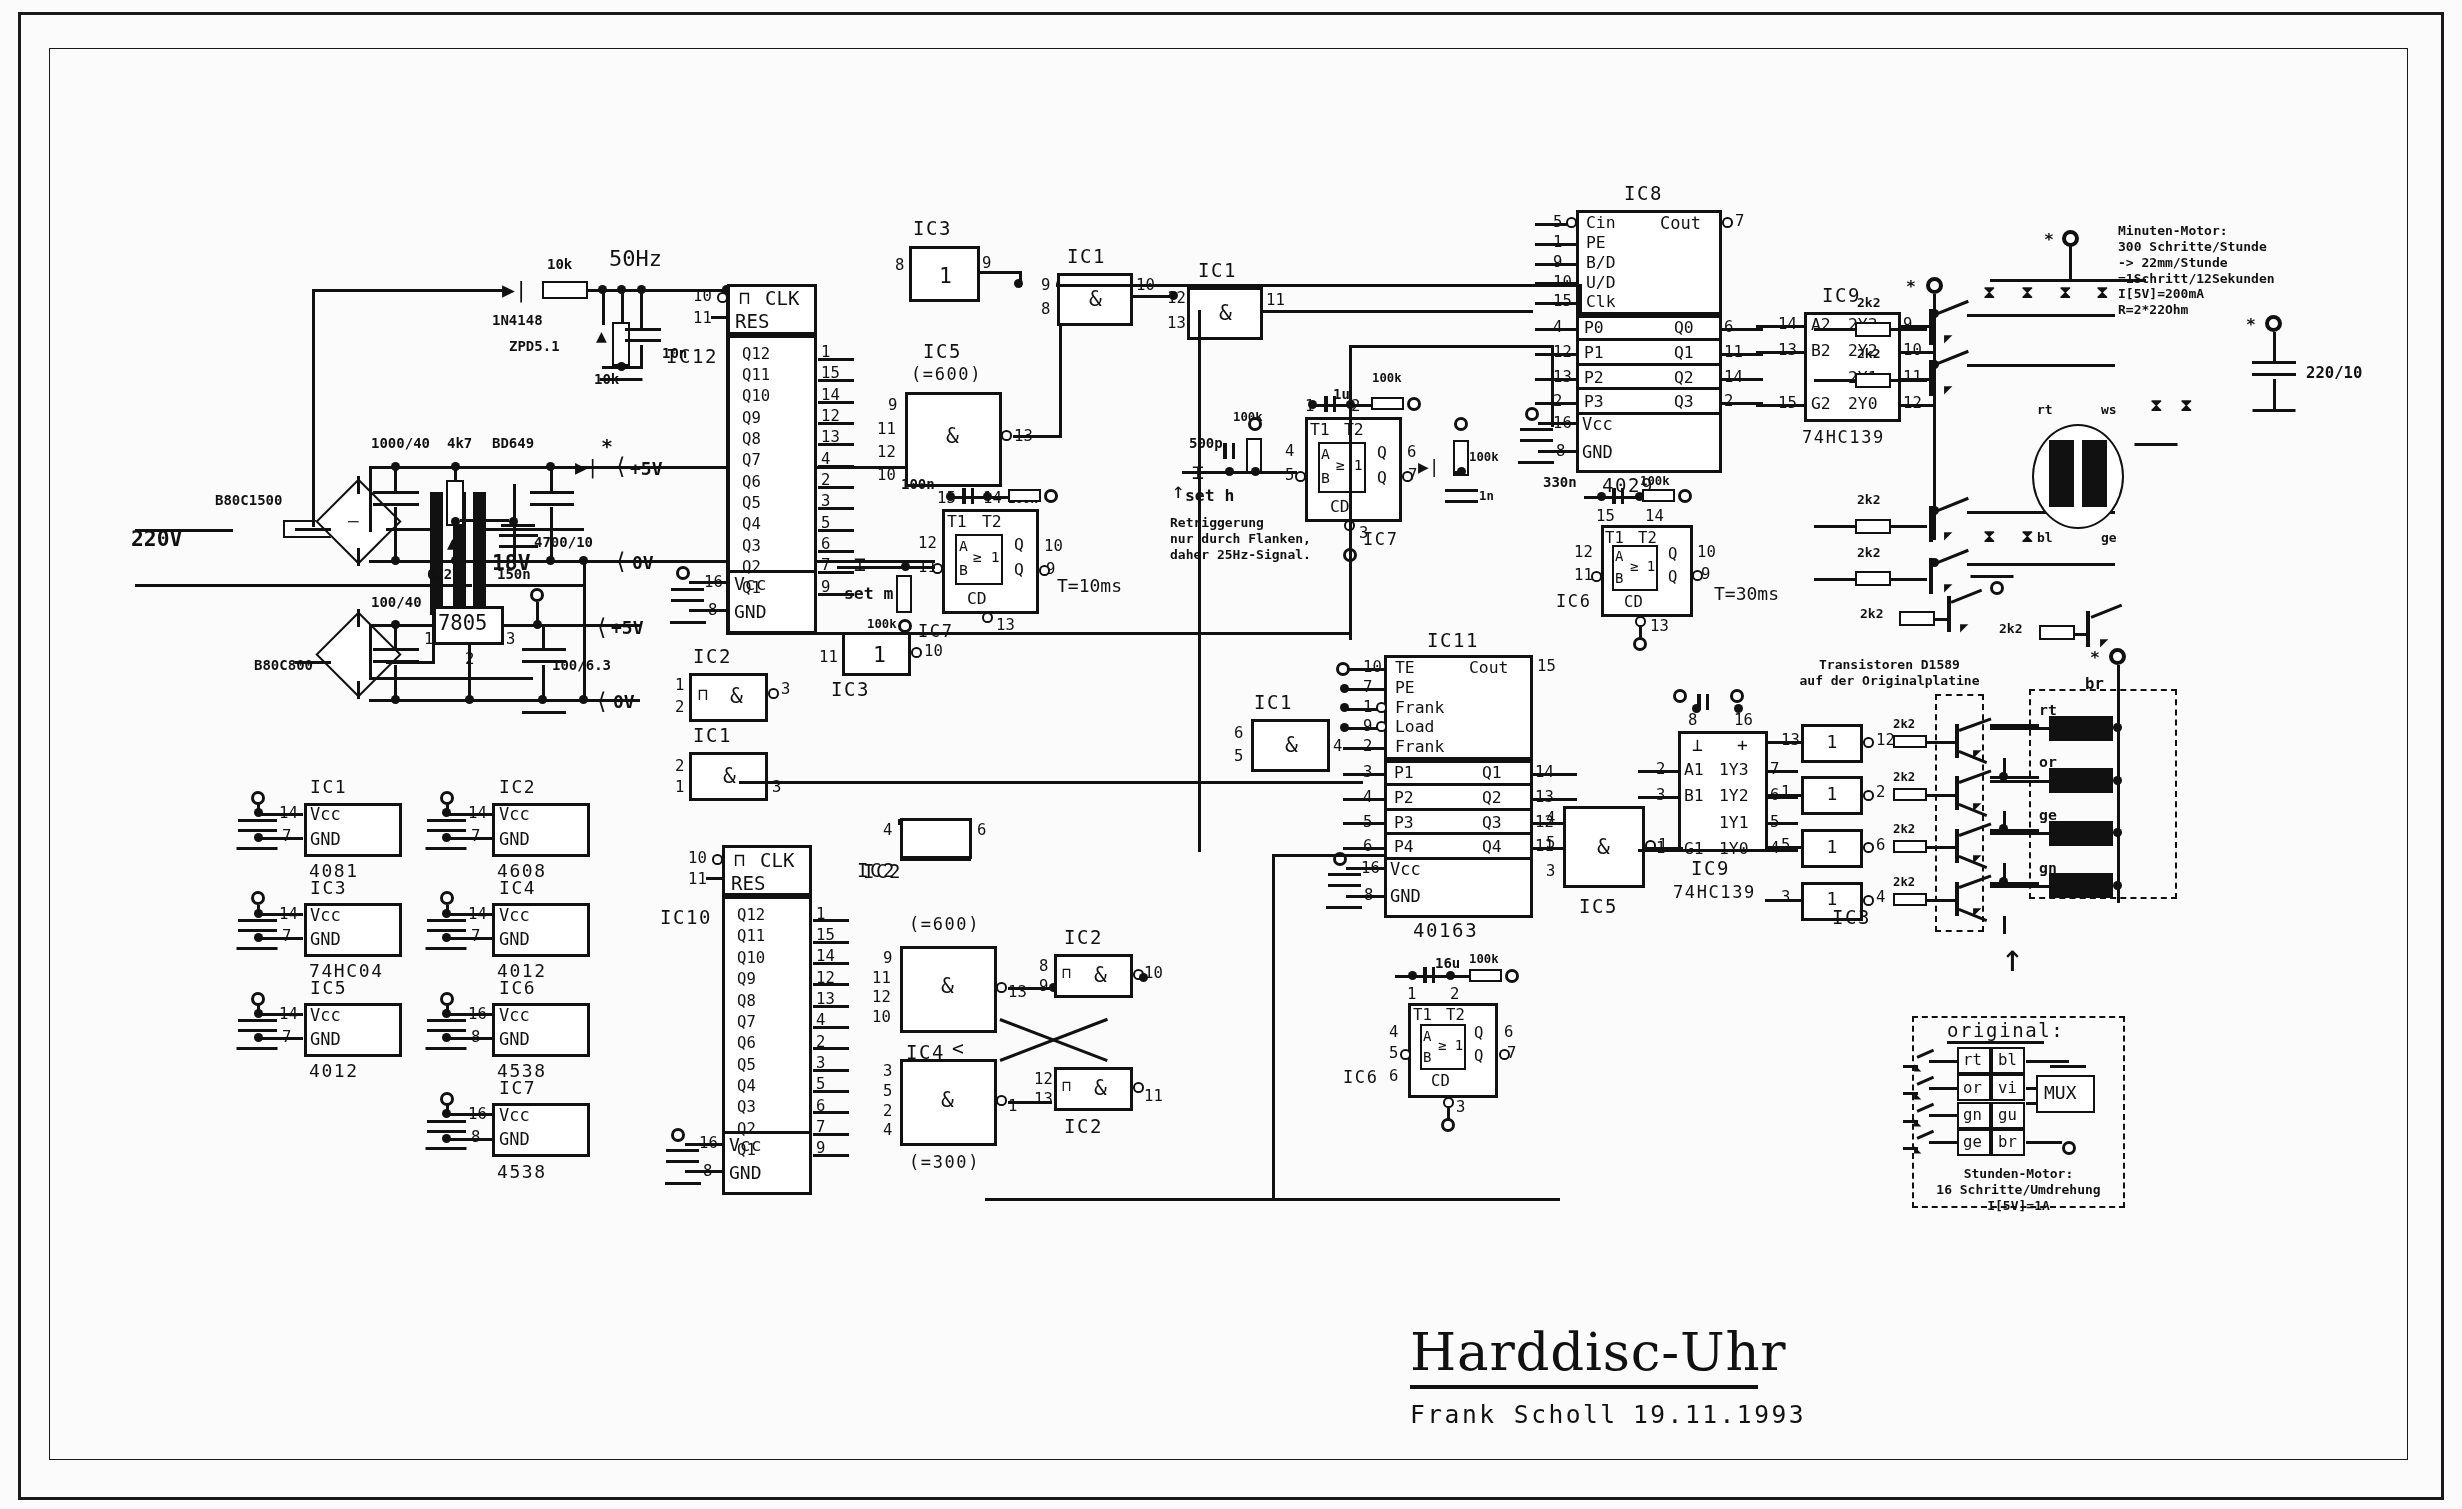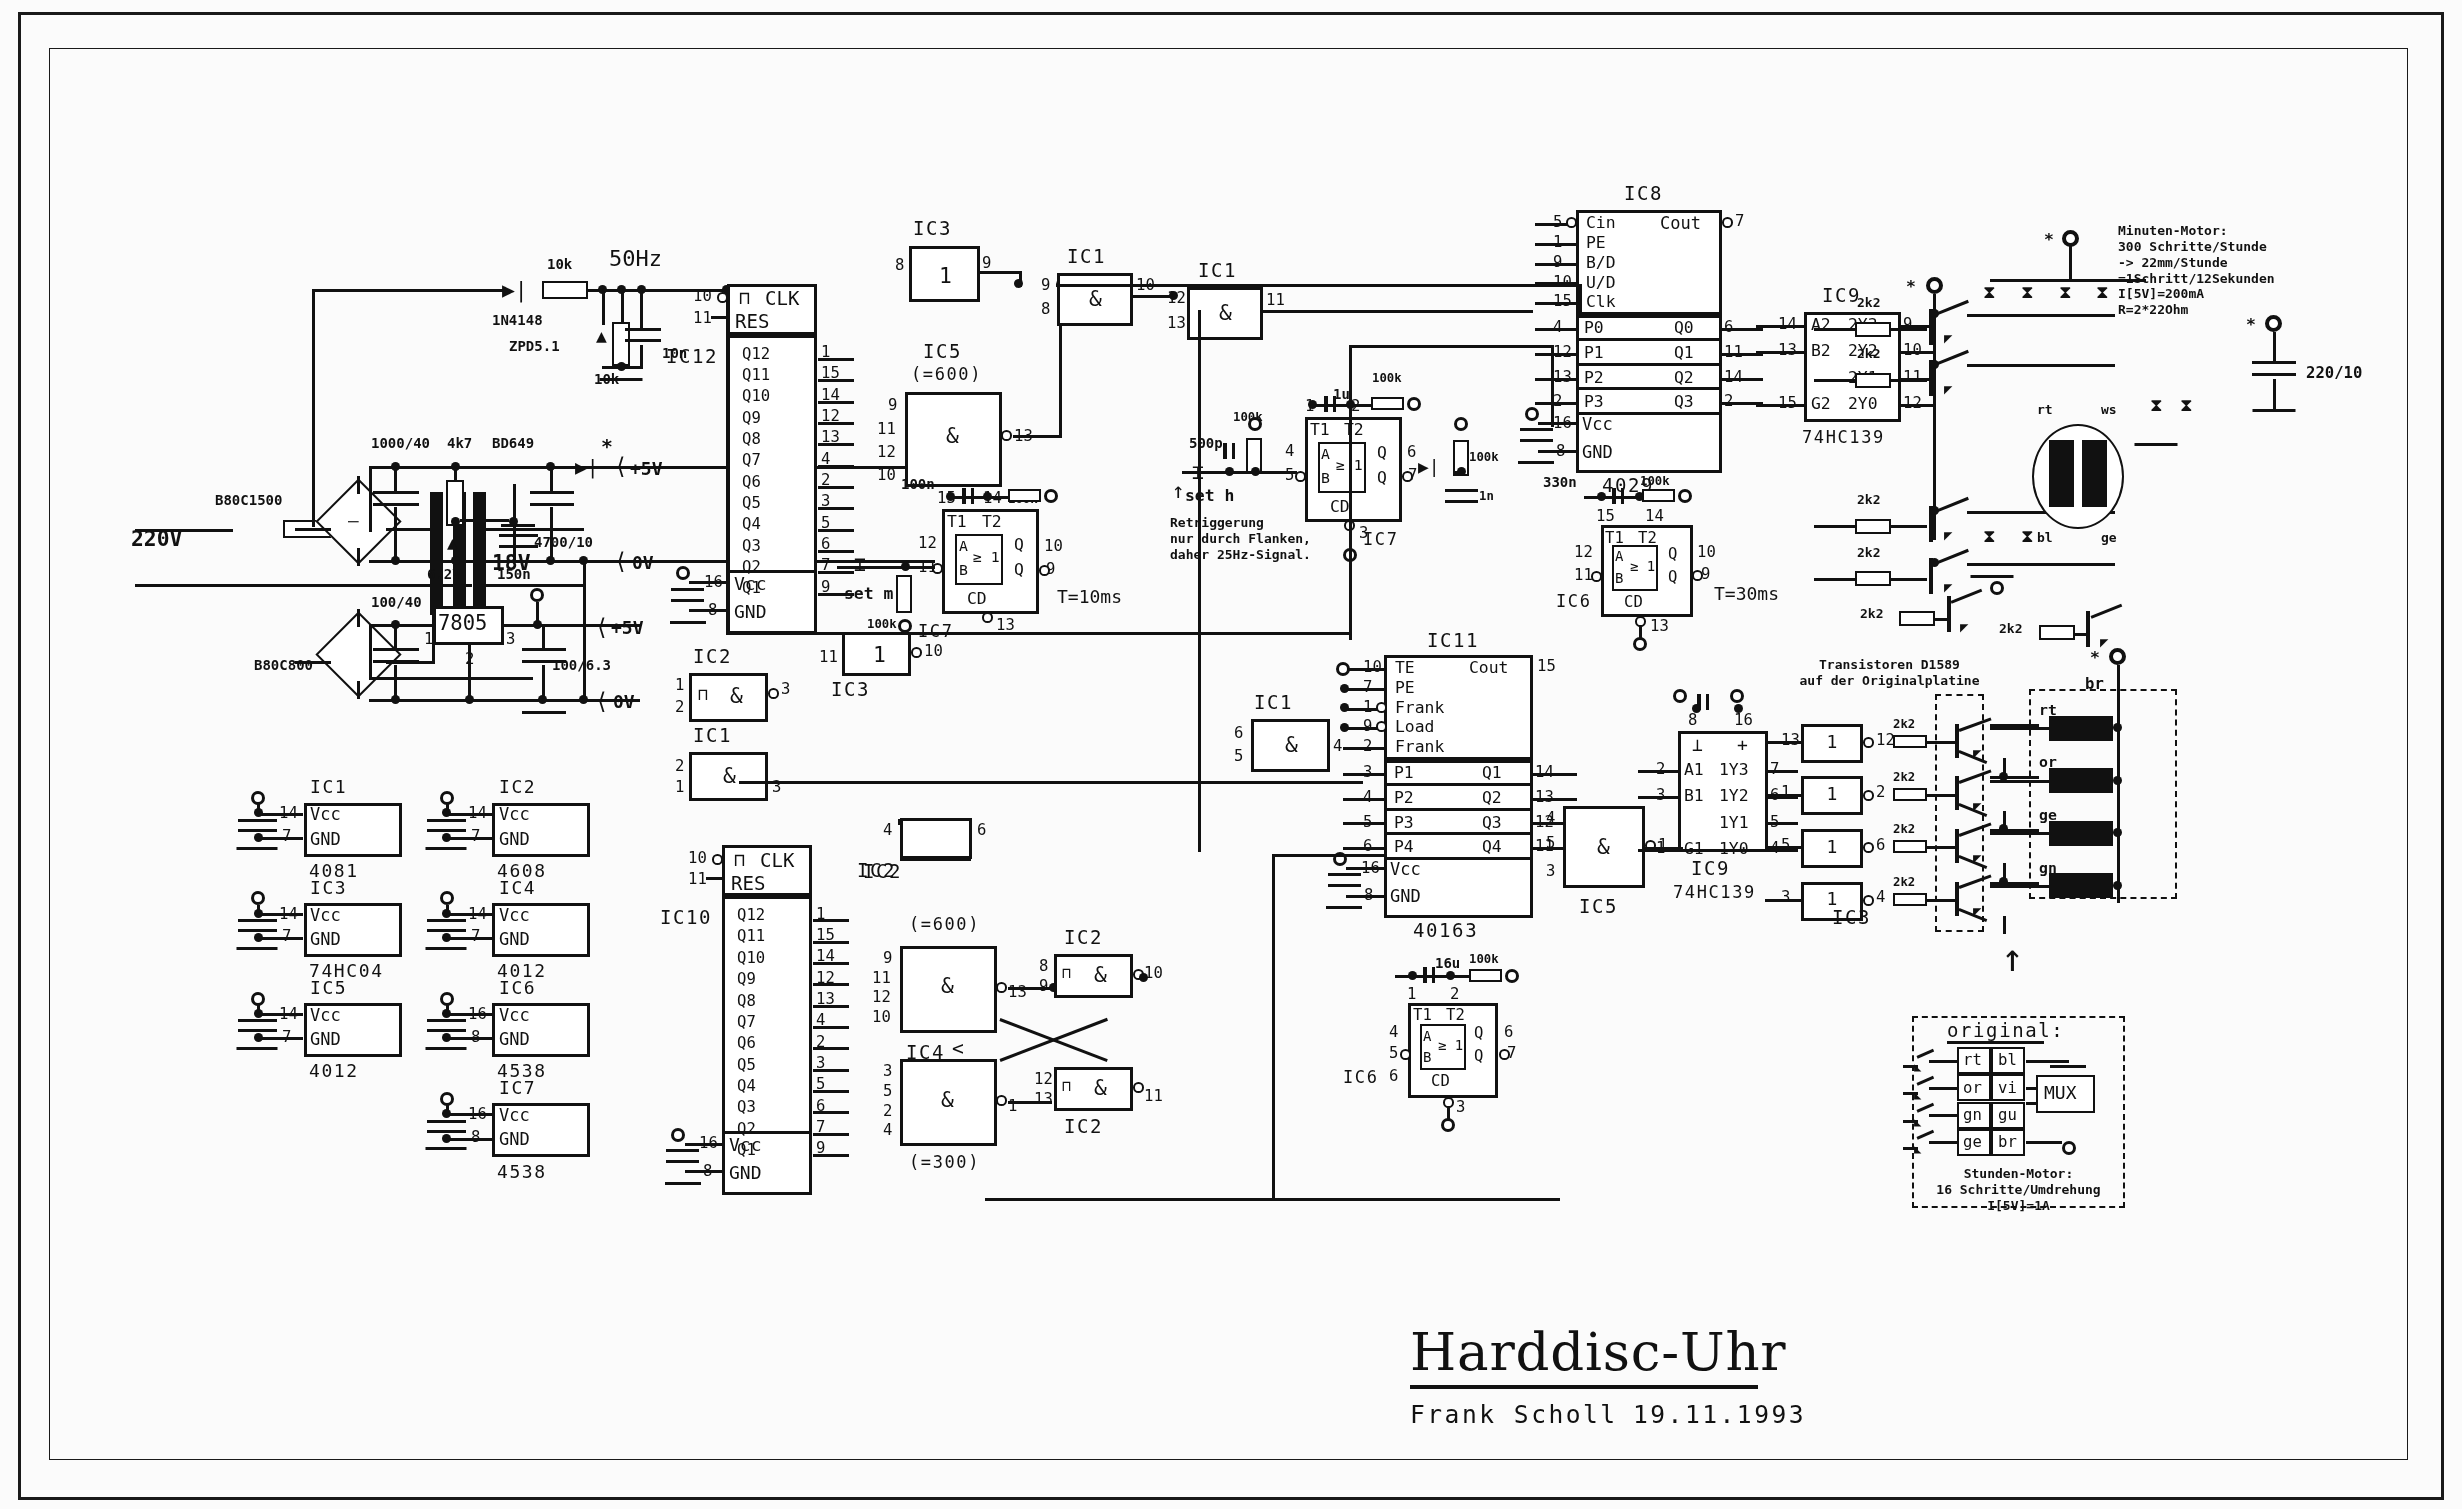--- a/index.html
+++ b/index.html
@@ -604,21 +604,21 @@
     <div class="val" style="left:1008px;top:492px;font-size:12.3px;">100k</div>
     <div class="w wh" style="left:948px;top:496px;width:90px;"></div>
     <div class="capH" style="left:959px;top:488px;width:18px;height:16.4px;">
         <i style="top:0;width:3.3px;left:3.3px;height:16.4px;"></i>
         <i style="top:0;width:3.3px;left:11.5px;height:16.4px;"></i>
       </div>
     <div class="res" style="left:1008px;top:489px;width:33px;height:13px;"></div>
     <div class="term" style="left:1044px;top:489px;"></div>
     <div class="jd" style="left:946px;top:492px;"></div>
     <div class="jd" style="left:983px;top:492px;"></div>
-    <div class="lbl val" style="left:1057px;top:575px;font-size:18px;font-weight:normal;margin-top:11px;">T=10ms</div>
+    <div class="lbl val" style="left:1057px;top:575px;font-size:18px;font-weight:normal;">T=10ms</div>
 
     <div class="lbl" style="left:854px;top:553px;font-size:19.7px;">⌶</div>
     <div class="lbl val" style="left:844px;top:584px;font-size:16.4px;">set m</div>
     <div class="res" style="left:896px;top:575px;width:16.4px;height:38px;"></div>
     <div class="val" style="left:867px;top:617px;font-size:12.3px;">100k</div>
     <div class="term" style="left:898px;top:619px;"></div>
     <div class="w wh" style="left:837px;top:566px;width:98px;"></div>
     <div class="jd" style="left:901px;top:562px;"></div>
   </div>
 

